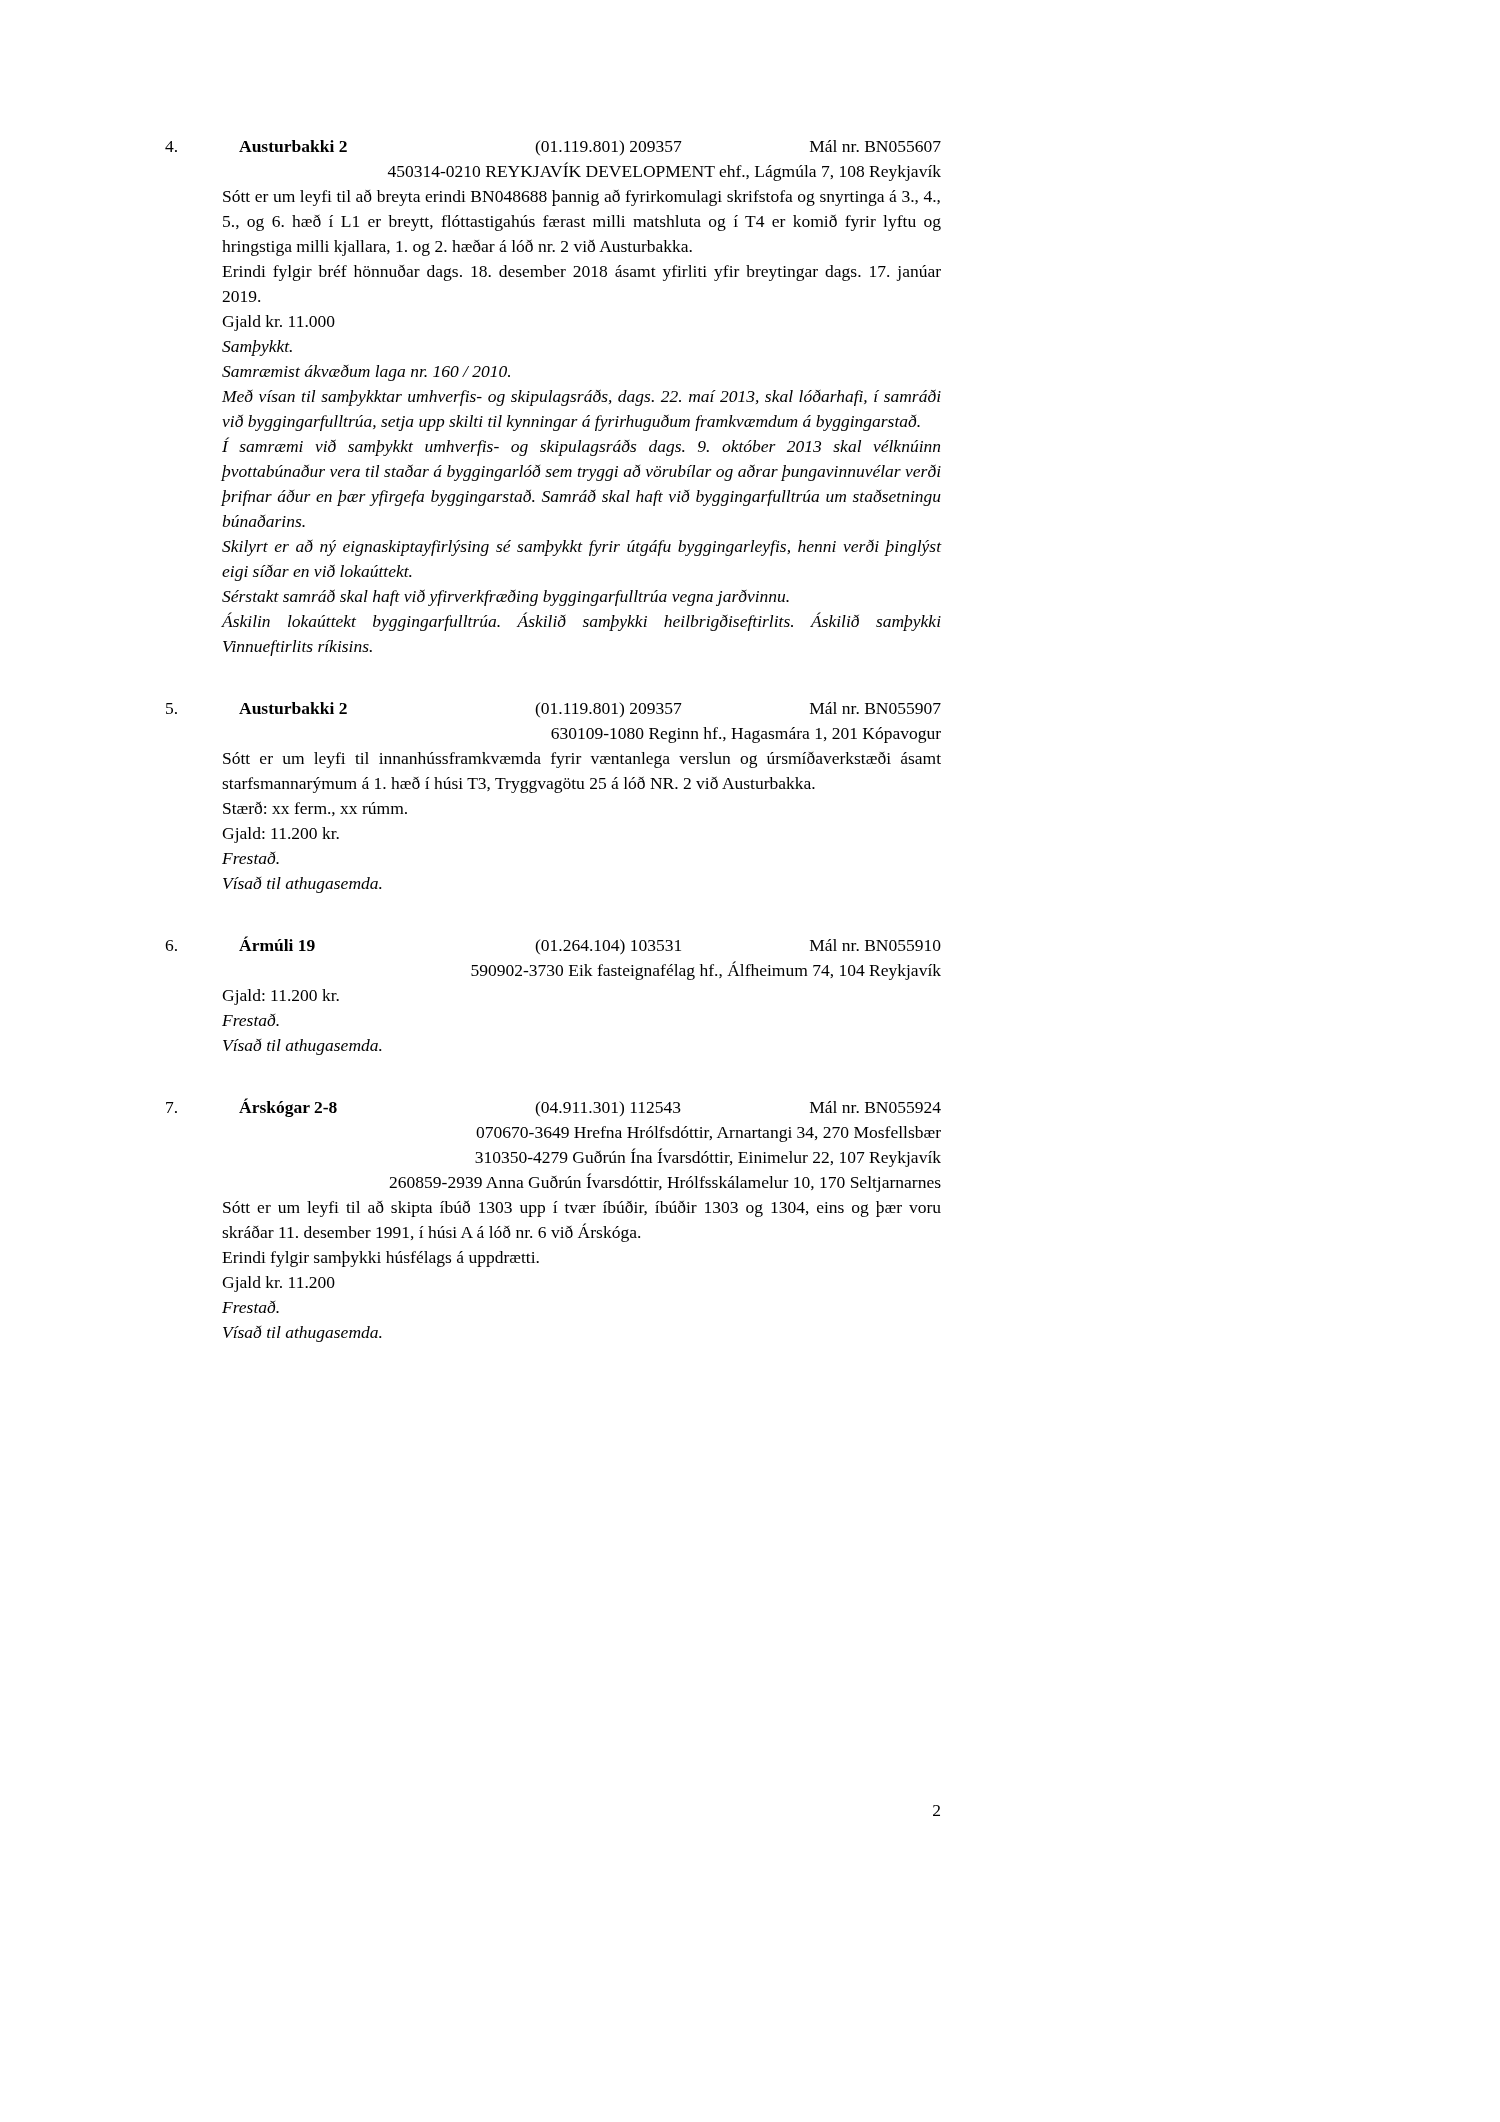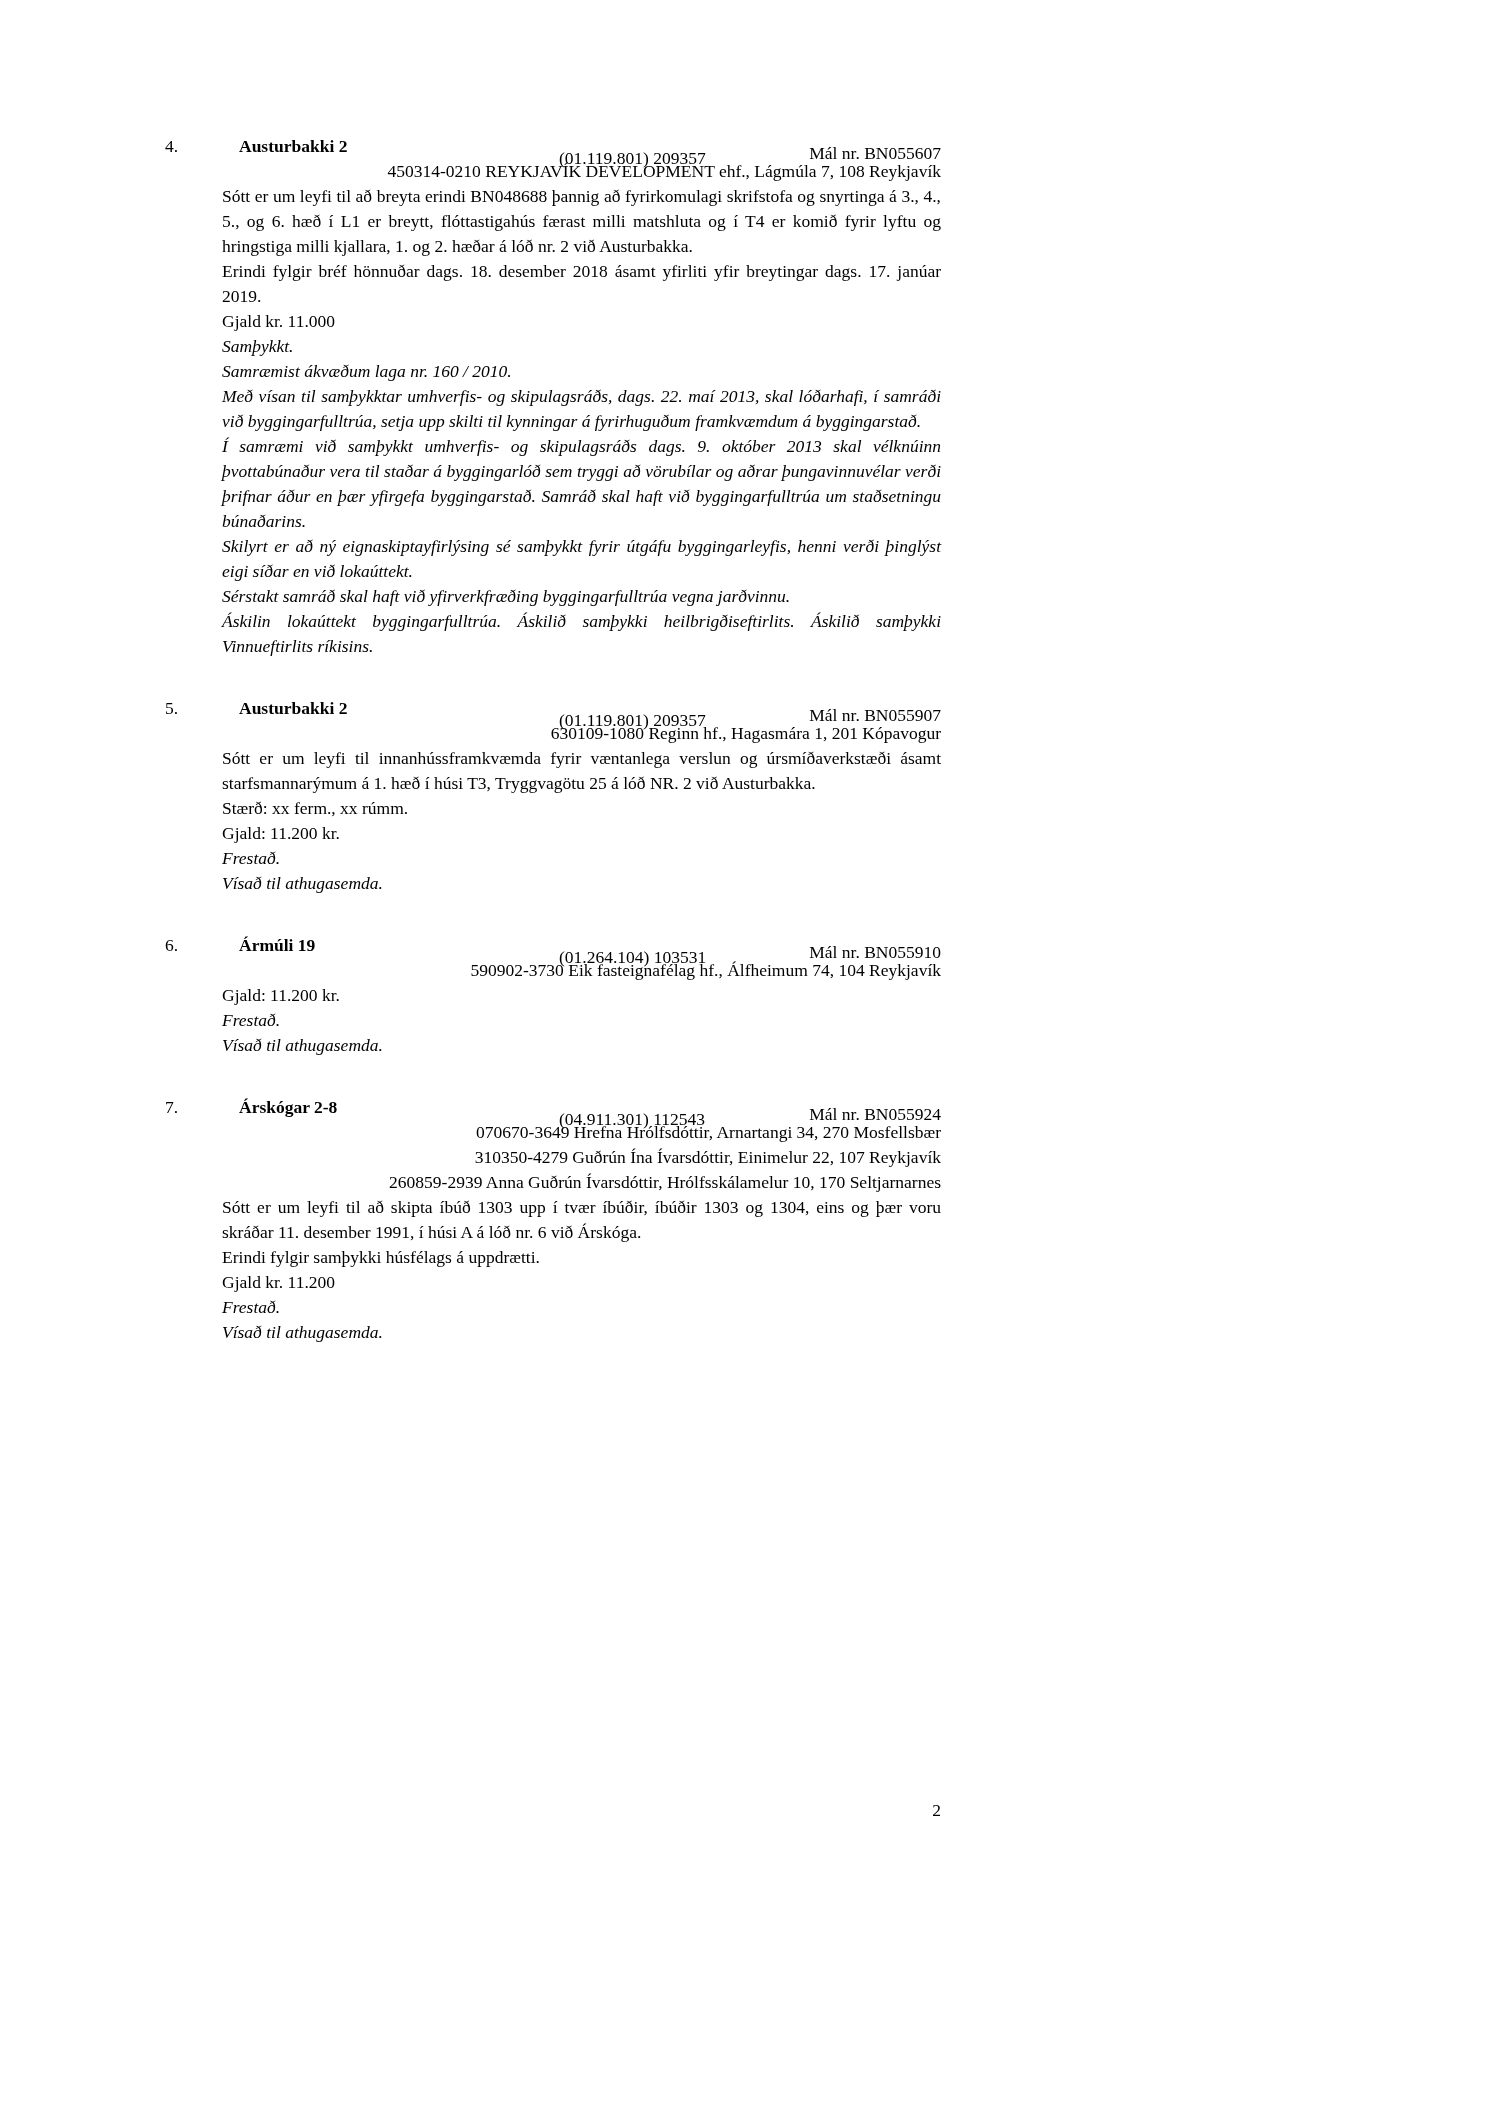--- a/index.html
+++ b/index.html
@@ -22,22 +22,22 @@
     width: 776px;
   }
   .item { margin-bottom: 37px; }
   .item-header {
     position: relative;
     padding-left: 57px;
     white-space: nowrap;
   }
   .item-num { position: absolute; left: 0; top: 0; }
   .item-title { font-weight: bold; margin-left: 17px; }
-  .item-ref { position: absolute; left: 394px; top: 0; margin-top: 12px; }
-  .item-case { position: absolute; right: 0; top: 7px; text-align: center; }
+  .item-ref { position: absolute; left: 370px; top: 0; }
+  .item-case { position: absolute; right: 0; top: 0; text-align: center; }
   .item-body { padding-left: 57px; }
   .party { text-align: right; }
   .para { text-align: justify; }
   .para.italic { font-style: italic; }
   .page-number {
     position: absolute;
     left: 165px;
     top: 1798px;
     width: 776px;
     text-align: right;

